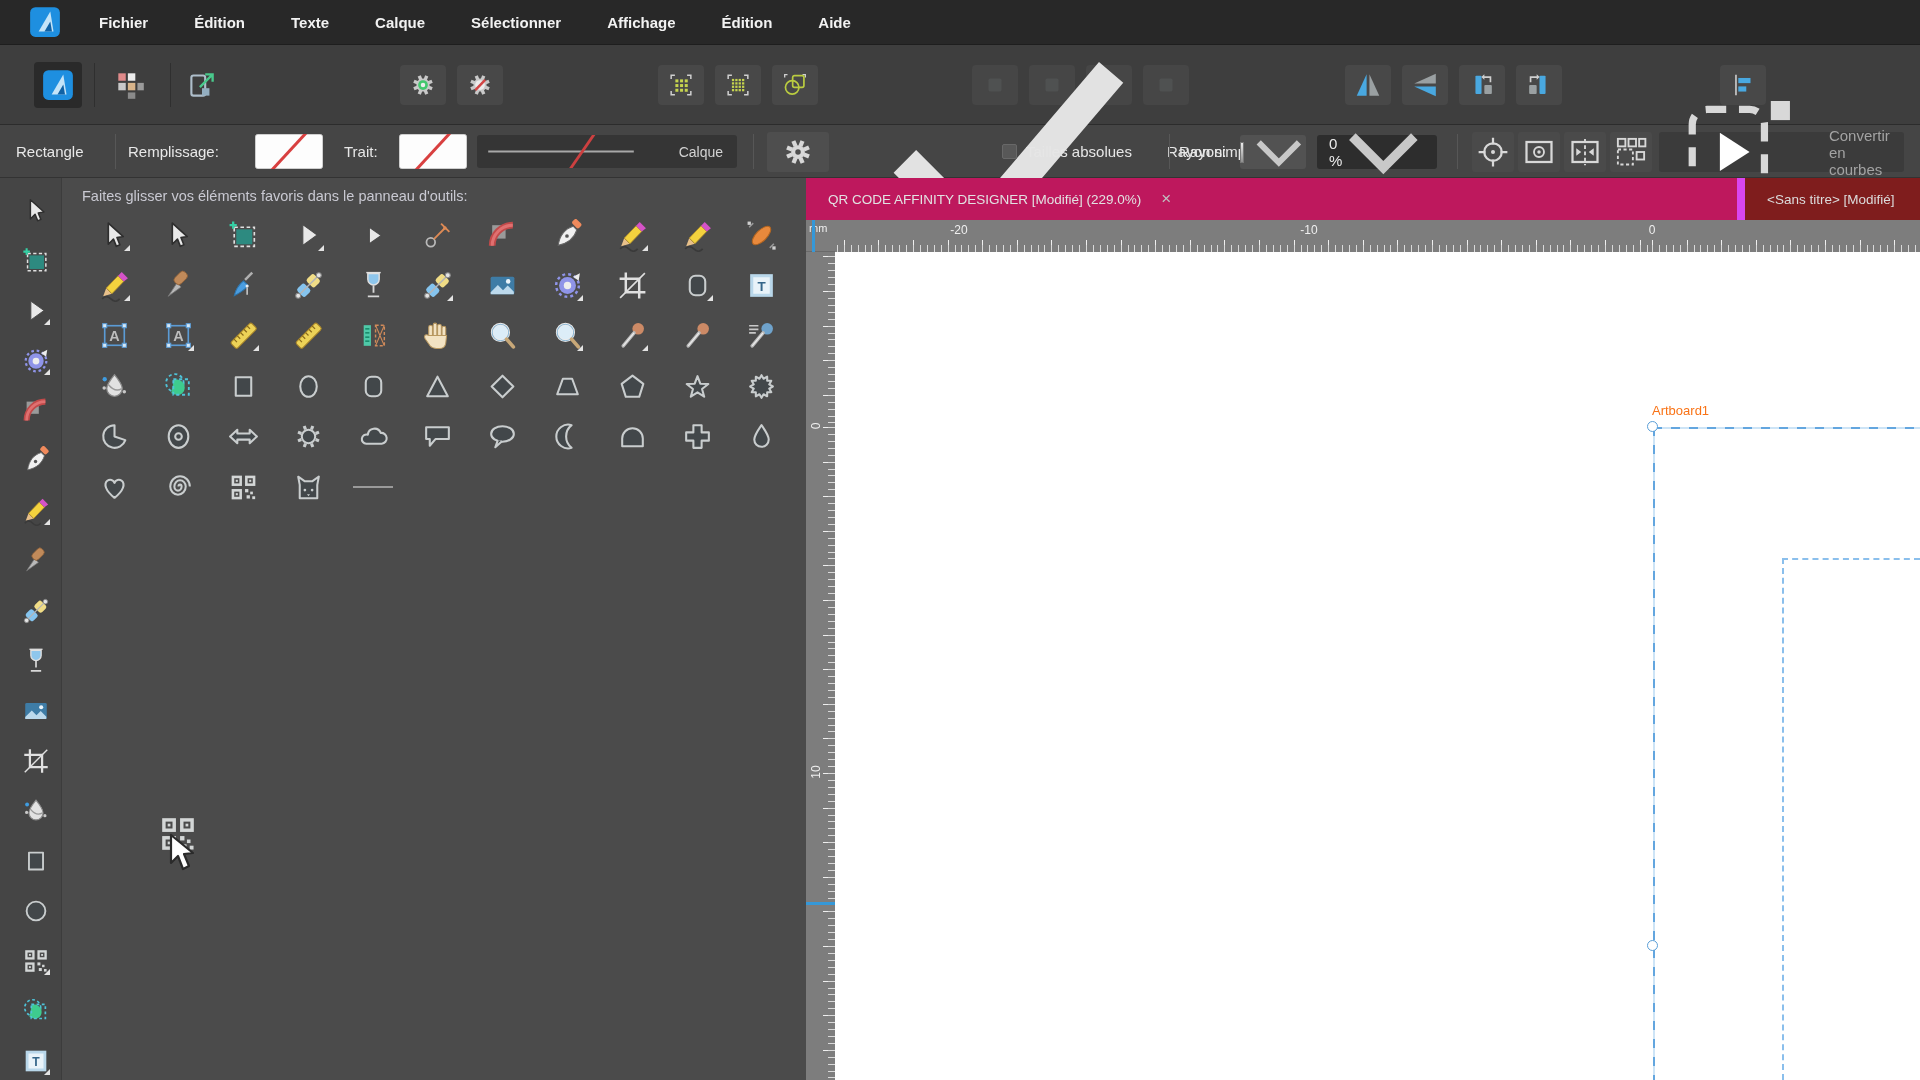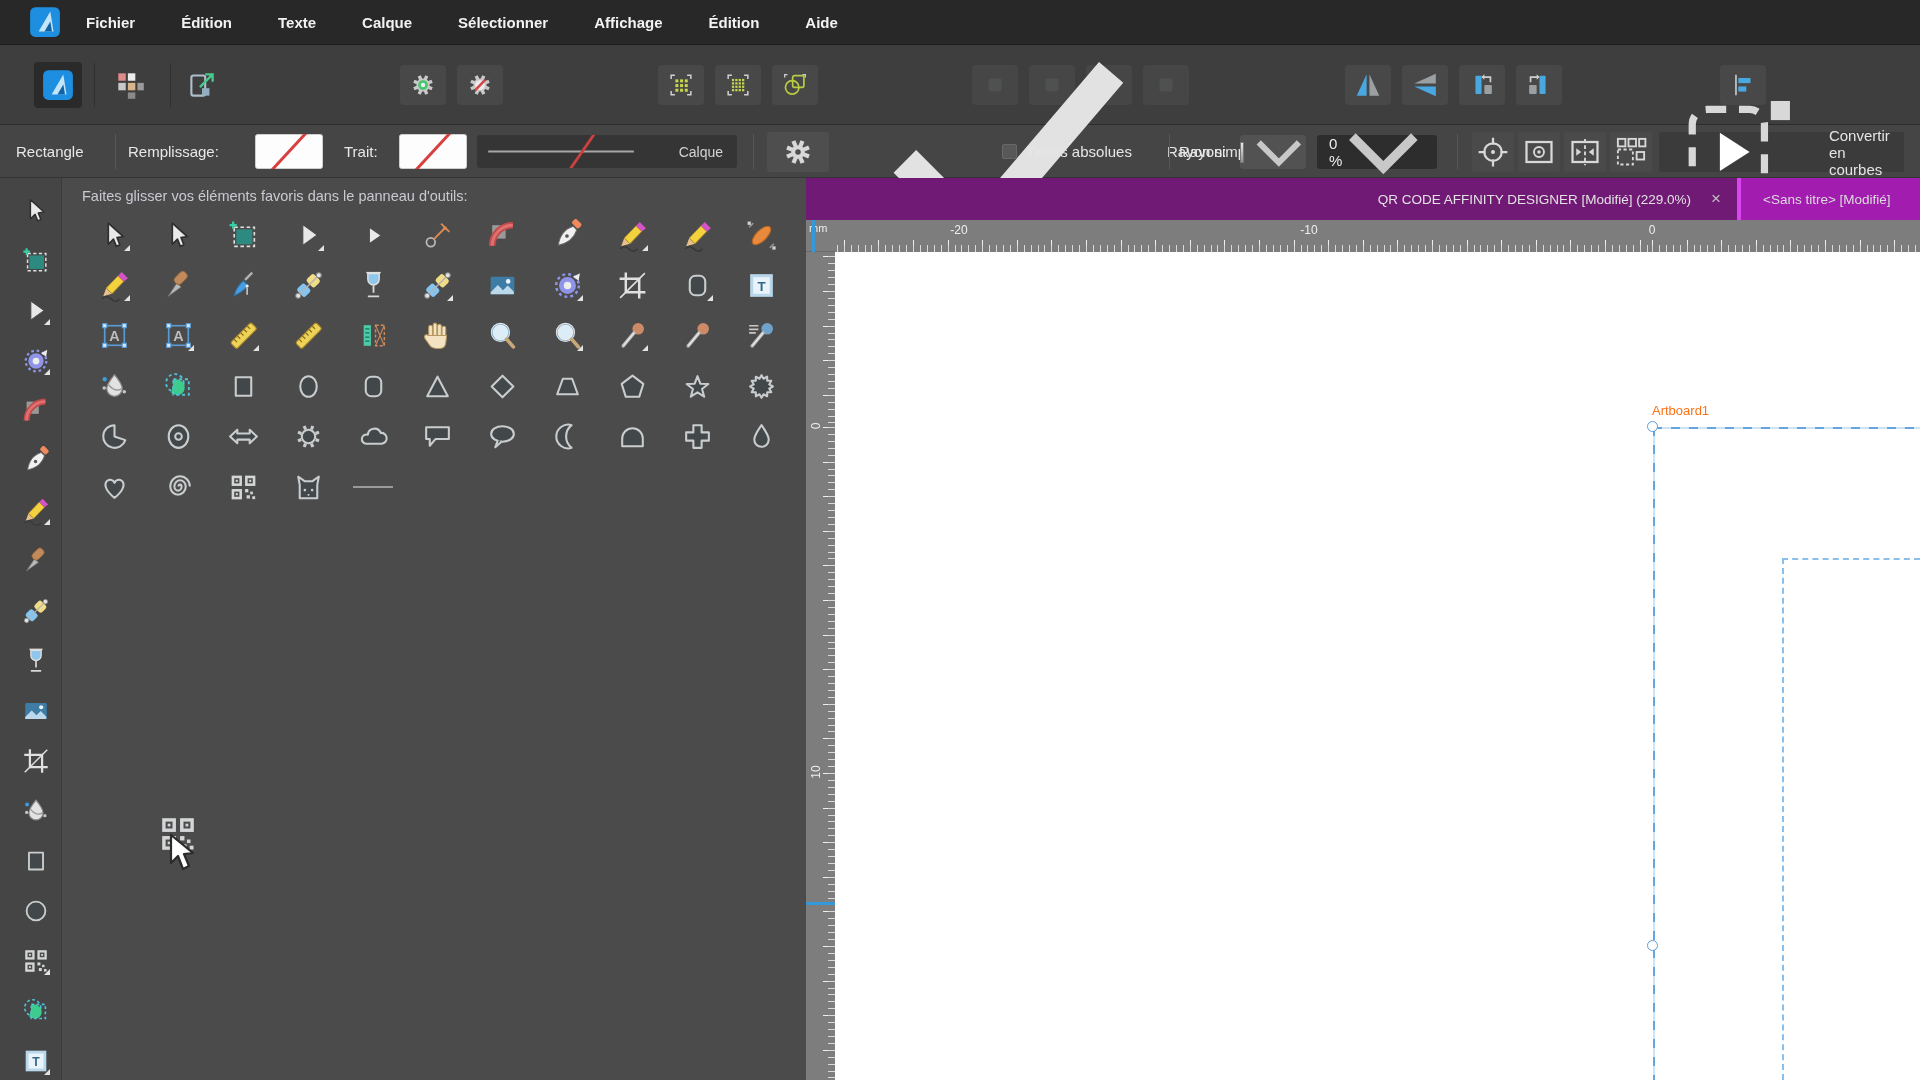--- a/index.html
+++ b/index.html
@@ -7,21 +7,21 @@
     font-family:"Liberation Sans",sans-serif;-webkit-font-smoothing:antialiased}
   #app{position:relative;width:1920px;height:1080px;background:#4b4b4b}
   .ic{display:inline-flex;align-items:center;justify-content:center;position:relative}
   .ic svg{display:block}
   .corner{position:absolute;right:1px;bottom:1px;width:0;height:0;
     border-left:6px solid transparent;border-bottom:6px solid #e3e3e3}
   
   #menubar{position:absolute;left:0;top:0;width:1920px;height:45px;background:#282828;
     display:flex;align-items:center;border-bottom:1px solid #1e1e1e}
   #menubar .logo{margin-left:28px;width:34px;height:34px}
-  #menu-items{display:flex;margin-left:24px;gap:46px}
+  #menu-items{display:flex;margin-left:37px;gap:46px}
   .menu-item{color:#f2f2f2;font-size:15px;font-weight:bold;cursor:default}
   
   #toolbar{position:absolute;left:0;top:45px;width:1920px;height:80px;background:#3e3e3e;
     border-bottom:1px solid #2c2c2c}
   .tb-group{position:absolute;top:0;height:80px;display:flex;align-items:center;gap:11px}
   .tb-btn{width:46px;height:40px;border-radius:4px;background:#484848;
     display:flex;align-items:center;justify-content:center}
   .tb-btn.persona{width:48px;height:46px;background:transparent}
   .tb-btn.persona.active{background:#2a2a2a}
   .tb-btn.disabled{background:#464646}
@@ -47,40 +47,40 @@
   #corner-dd .grad{width:15px;height:21px;background:linear-gradient(#ececec,#8f8f8f);
     border:1px solid #777}
   #angle-combo{position:absolute;left:1317px;top:10px;width:120px;height:34px;background:#2d2d2d;
     border-radius:3px;display:flex;align-items:center;color:#ececec;font-size:15px;
     padding:0 12px;justify-content:space-between}
   #icon-btns{position:absolute;left:1472px;top:7px;display:flex;gap:4px}
   #icon-btns .ib{width:42px;height:40px;background:#4a4a4a;border-radius:3px;
     display:flex;align-items:center;justify-content:center}
   #convert-btn{position:absolute;left:1659px;top:7px;width:245px;height:40px;background:#3b3b3b;
     border-radius:3px;display:flex;align-items:center;gap:22px;padding:0 12px;
-    color:#e5e5e5;font-size:15px}
+    color:#a3a3a3;font-size:15px}
   
   #leftbar{position:absolute;left:0;top:178px;width:62px;height:902px;background:#454545;
     border-right:1px solid #3c3c3c;padding-top:8px}
   .lt-item{width:62px;height:50px;display:flex;align-items:center;justify-content:center;
     padding-left:10px}
   
   #toolpanel{position:absolute;left:62px;top:178px;width:744px;height:902px;background:#4b4b4b}
   #panel-hint{position:absolute;left:20px;top:10px;color:#c9c9d2;font-size:14.5px}
   #tool-grid{position:absolute;left:26px;top:32px;display:grid;
     grid-template-columns:repeat(11,52px);column-gap:12.8px;grid-auto-rows:50.4px}
   .cell{display:flex;align-items:center;justify-content:center;position:relative}
   .divider-item{width:40px;height:2px;background:#9a9a9a;align-self:center;margin:auto}
   
   #docarea{position:absolute;left:806px;top:178px;width:1114px;height:902px;background:#3f3f3f}
   #tabbar{position:absolute;left:0;top:0;width:1114px;height:42px;background:#363636;display:flex}
   .doc-tab{height:42px;display:flex;align-items:center;padding:0 16px 0 22px;
     font-size:13.5px;color:#e2e2e2;white-space:nowrap;overflow:hidden}
-  .doc-tab.active{background:#701a75;width:931px;justify-content:flex-end}
-  .doc-tab.inactive{background:#a21caf;border-left:4px solid #d946ef;flex:1;color:#dcdcdc}
+  .doc-tab.active{background:#be185d;width:931px;justify-content:flex-start}
+  .doc-tab.inactive{background:#7f1d1d;border-left:8px solid #d946ef;flex:1;color:#dcdcdc}
   .tab-close{color:#c0c0c0;font-size:17px;margin-left:20px}
   
   #ruler-corner{position:absolute;left:0;top:42px;width:29px;height:32px;background:#7d7d7d;
     color:#efefef;font-size:11px;padding:2px 0 0 3px;border-bottom:1px solid #6a6a6a}
   #hruler{position:absolute;left:29px;top:42px;width:1085px;height:32px;background:#7d7d7d;overflow:hidden}
   #hruler .tk-min{position:absolute;left:0;right:0;bottom:0;height:7px;
     background:repeating-linear-gradient(90deg,#d9d9d9 0 1px,transparent 1px 6.92px);
     background-position-x:817px}
   #hruler .tk-unit{position:absolute;left:0;right:0;bottom:0;height:12px;
     background:repeating-linear-gradient(90deg,#efefef 0 1px,transparent 1px 34.6px);

